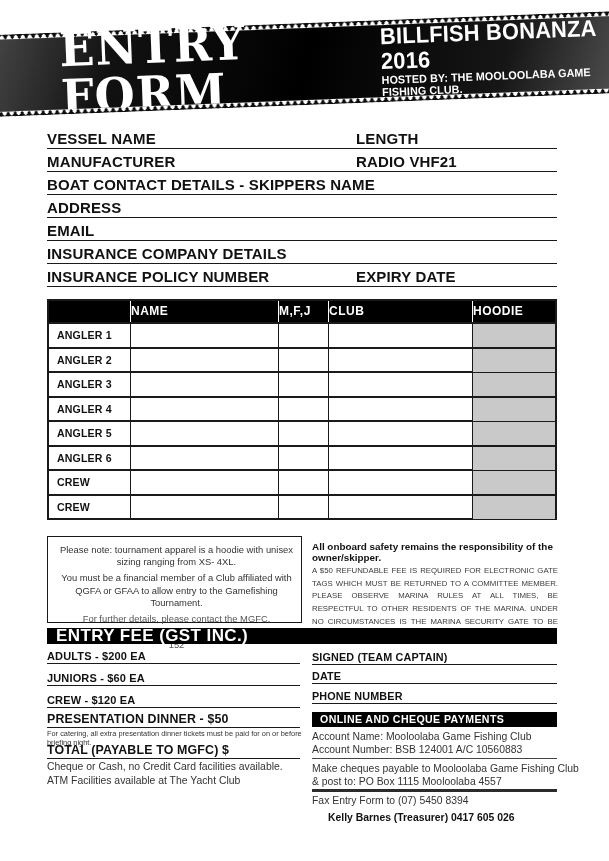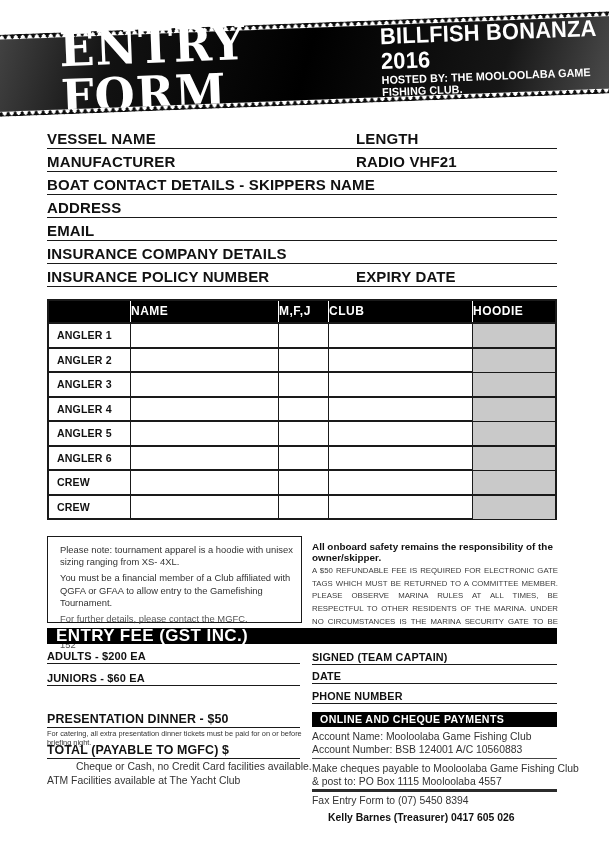--- a/index.html
+++ b/index.html
@@ -35,21 +35,21 @@
   .tc:last-child{border-right:none;}
   .trow.head .tc{border-right:1.5px solid #fff;color:#fff;font-weight:700;font-size:12px;
                  letter-spacing:0.5px;text-align:left;line-height:21px;}
   .trow.head .tc:last-child{border-right:none;}
   .tc.lab{font-weight:700;font-size:10.6px;letter-spacing:0.15px;padding-left:8px;line-height:23px;}
   .tc.hd{background:#c9c9c9;}
 
   
   .notes-box{position:absolute;left:47px;top:536px;width:237px;height:71px;
              border:1.5px solid #1a1a1a;padding:7px 8px;font-size:9.4px;line-height:1.3;color:#333;}
-  .notes-box p{margin:0 0 4px 4px;}
+  .notes-box p{margin:0 0 4px 4px;text-align:center;}
   .notes-box p.light{color:#555;margin-bottom:1px;}
   .safety-bold{position:absolute;left:312px;top:541px;width:246px;font-weight:700;font-size:9.9px;color:#111;}
   .safety-fine{position:absolute;left:312px;top:565px;width:246px;font-size:7.8px;line-height:1.62;
                color:#3a3a3a;text-align:justify;}
 
   
   .bar{position:absolute;background:#000;color:#fff;font-weight:700;letter-spacing:0.4px;}
   .fee-bar{left:47px;top:628px;width:501px;height:16px;font-size:17px;line-height:16px;padding-left:9px;}
   .pay-bar{left:312px;top:712px;width:237px;height:15px;font-size:10.6px;line-height:15px;padding-left:8px;}
 
@@ -183,28 +183,31 @@
   <div class="safety-fine" data-interactable="false">A $50 REFUNDABLE FEE IS REQUIRED FOR ELECTRONIC GATE TAGS WHICH MUST BE RETURNED TO A COMMITTEE MEMBER. PLEASE OBSERVE MARINA RULES AT ALL TIMES, BE RESPECTFUL TO OTHER RESIDENTS OF THE MARINA. UNDER NO CIRCUMSTANCES IS THE MARINA SECURITY GATE TO BE LEFT OPEN AT ANY TIME.</div>
 
   <div class="bar fee-bar" data-interactable="false">ENTRY FEE (GST INC.)</div>
 
   <div class="fee" style="top:648px;" data-interactable="false">
     <span class="flabel" data-interactable="false">ADULTS - $200 EA</span>
     </div>
   <div class="fee" style="top:670px;" data-interactable="false">
     <span class="flabel" data-interactable="false">JUNIORS - $60 EA</span>
     </div>
+  <div class="fee" style="top:692px;" data-interactable="false">
+    <span class="flabel" data-interactable="false">CREW - $120 EA</span>
+    </div>
   <div class="fee big" style="top:710px;" data-interactable="false">
     <span class="flabel" data-interactable="false">PRESENTATION DINNER - $50</span>
     </div>
   <div class="tiny-note" data-interactable="false">For catering, all extra presentation dinner tickets must be paid for on or before briefing night.</div>
   <div class="fee big" style="top:741px;" data-interactable="true">
     <span class="flabel" data-interactable="false">TOTAL (PAYABLE TO MGFC) $</span>
     </div>
-  <div class="plain" style="left:47px;top:761px;margin-left:29px;" data-interactable="false">Cheque or Cash, no Credit Card facilities available.</div>
+  <div class="plain" style="left:47px;top:761px;" data-interactable="false">Cheque or Cash, no Credit Card facilities available.</div>
   <div class="plain" style="left:47px;top:775px;" data-interactable="false">ATM Facilities available at The Yacht Club</div>
 
   <div class="sgn" style="top:649px;" data-interactable="true">
     <span class="flabel" data-interactable="false">SIGNED (TEAM CAPTAIN)</span>
     </div>
   <div class="sgn" style="top:668px;" data-interactable="true">
     <span class="flabel" data-interactable="false">DATE</span>
     </div>
   <div class="sgn" style="top:688px;" data-interactable="true">
     <span class="flabel" data-interactable="false">PHONE NUMBER</span>

